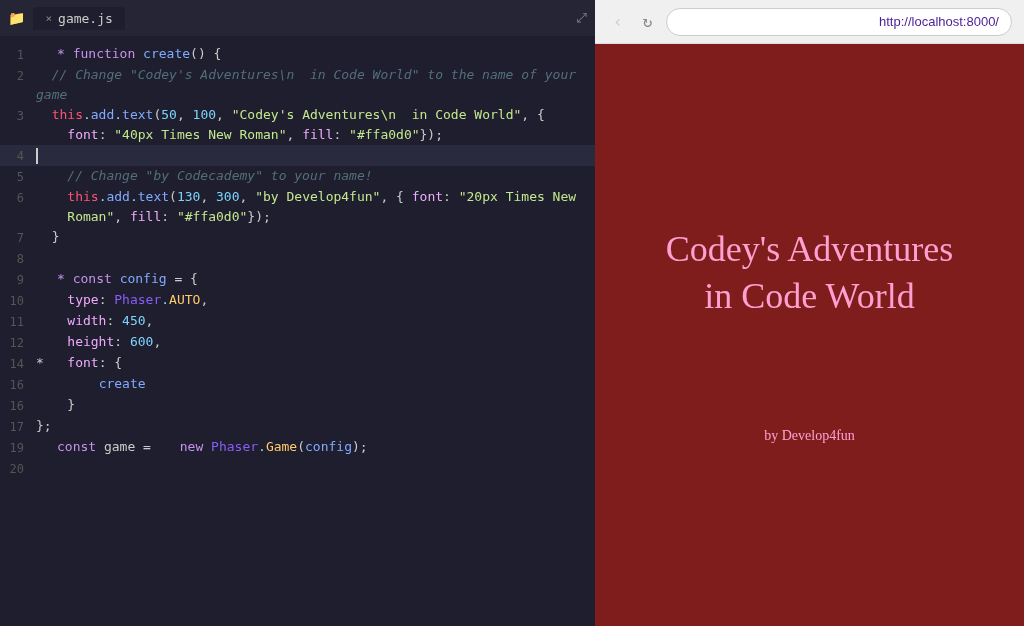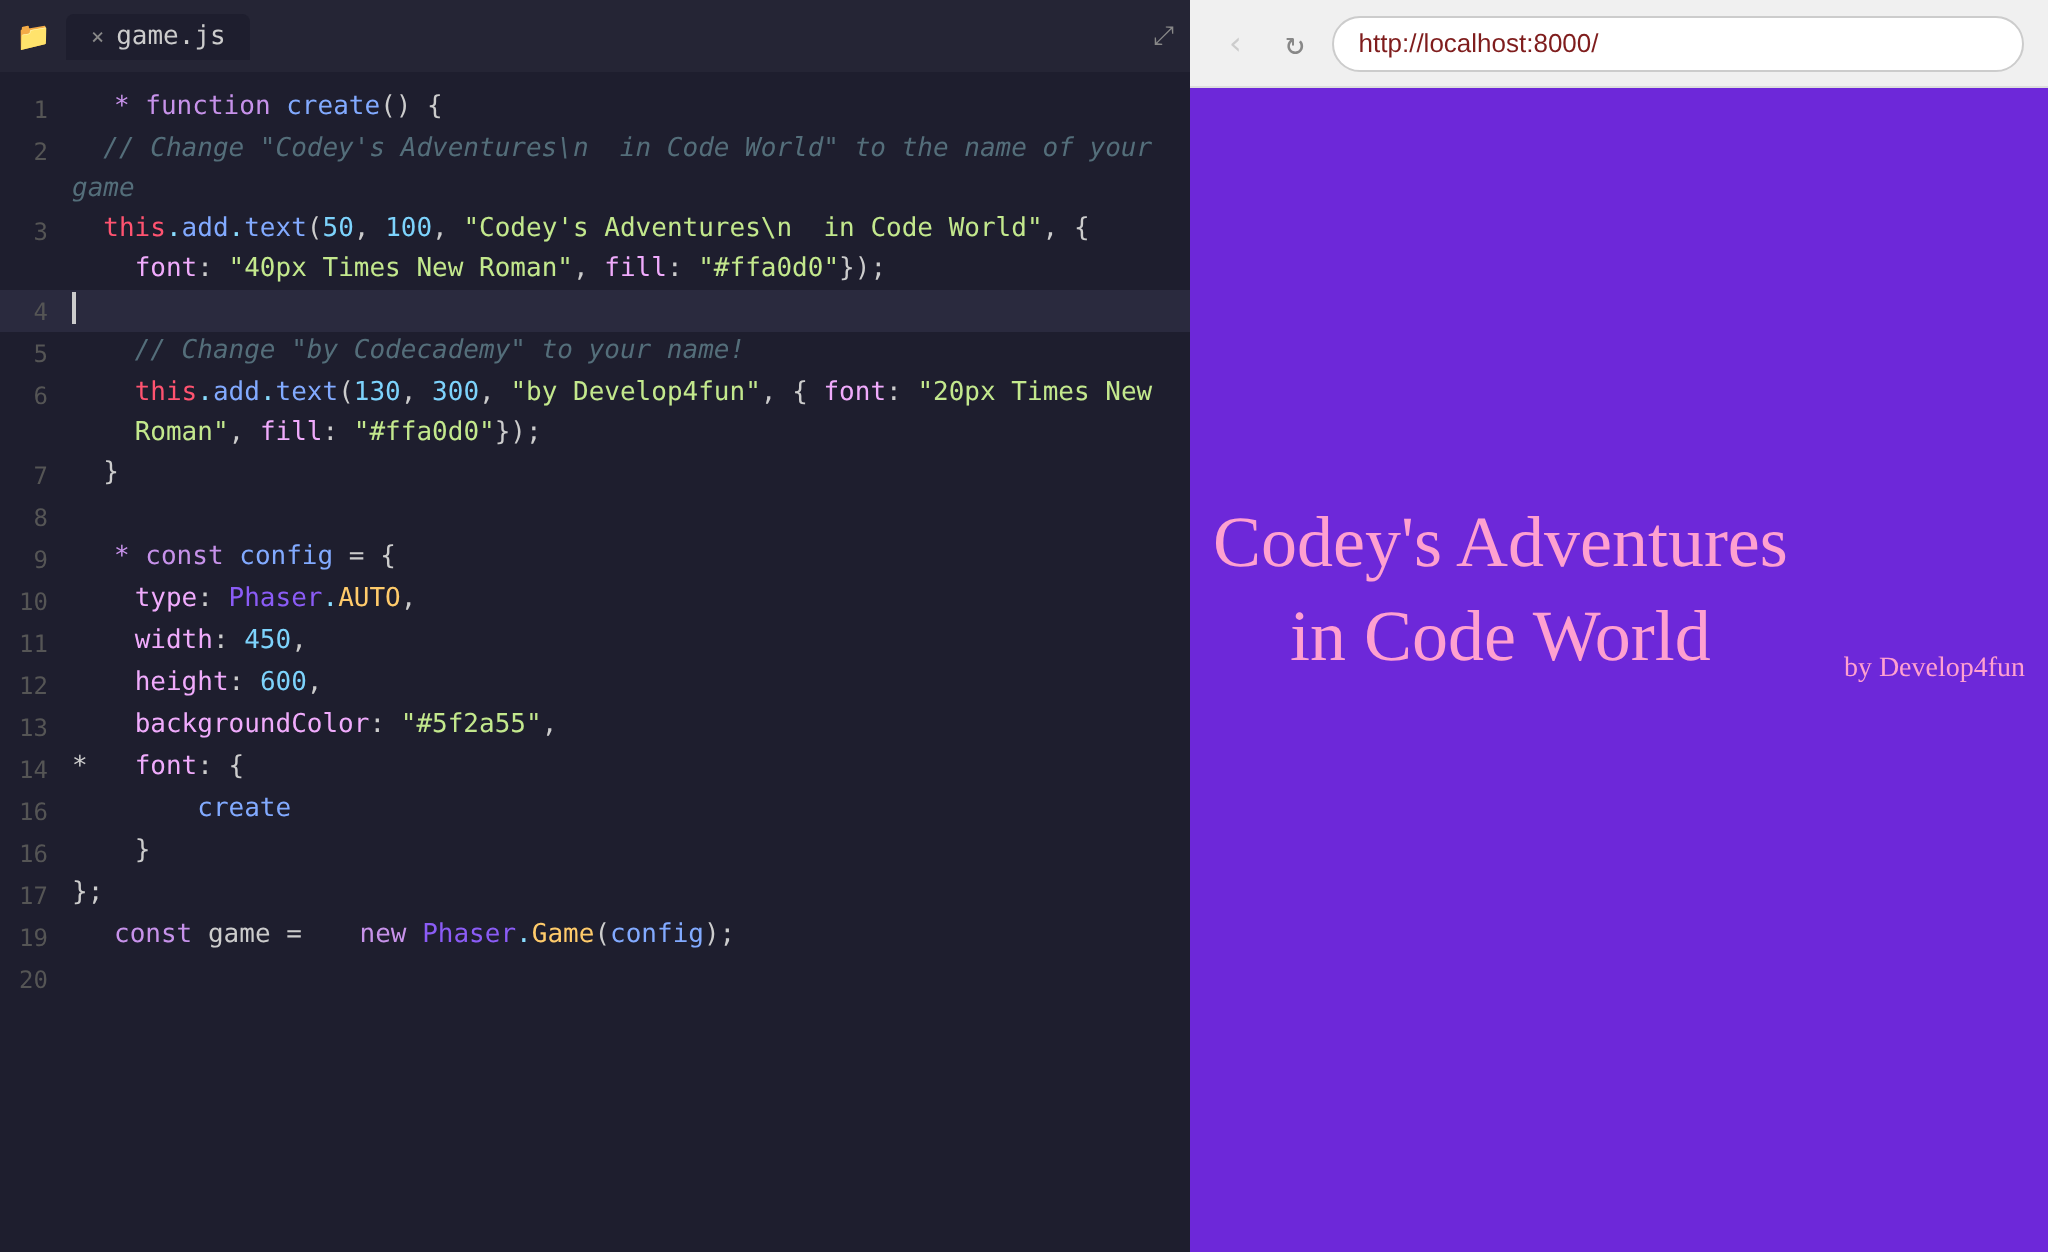--- a/index.html
+++ b/index.html
@@ -138,30 +138,31 @@
 
     .nav-btn.disabled { color: #ccc; cursor: default; }
 
     #url-bar {
       flex: 1;
       height: 28px;
       border: 1px solid #ccc;
       border-radius: 14px;
       padding: 0 12px;
       font-size: 13px;
-      color: #7f1d1d;
+      color: #4c1d95;
       background: #fff;
       outline: none;
+      text-align: right;
     }
 
     #game-viewport {
       flex: 1;
-      background: #6d28d9;
-      display: flex;
-      flex-direction: row;
+      background: #7f1d1d;
+      display: flex;
+      flex-direction: column;
       align-items: center;
       justify-content: center;
       position: relative;
       gap: 28px;
     }
 
     #game-title {
       font-family: 'Times New Roman', Times, serif;
       font-size: 36px;
       color: #ffa0d0;
@@ -247,24 +248,20 @@
     <div class="code-line">
       <span class="line-num">11</span>
       <span class="line-content"><span class="plain">    </span><span class="prop">width</span><span class="plain">: </span><span class="num">450</span><span class="plain">,</span></span>
     </div>
 
     <div class="code-line">
       <span class="line-num">12</span>
       <span class="line-content"><span class="plain">    </span><span class="prop">height</span><span class="plain">: </span><span class="num">600</span><span class="plain">,</span></span>
     </div>
 
-    <div class="code-line">
-      <span class="line-num">13</span>
-      <span class="line-content"><span class="plain">    </span><span class="prop">backgroundColor</span><span class="plain">: </span><span class="str">"#5f2a55"</span><span class="plain">,</span></span>
-    </div>
 
     <div class="code-line">
       <span class="line-num">14</span>
       <span class="line-content"><span class="plain">*   </span><span class="prop">font</span><span class="plain">: {</span></span>
     </div>
 
     <div class="code-line">
       <span class="line-num">16</span>
       <span class="line-content"><span class="plain">        </span><span class="fn">create</span></span>
     </div>

